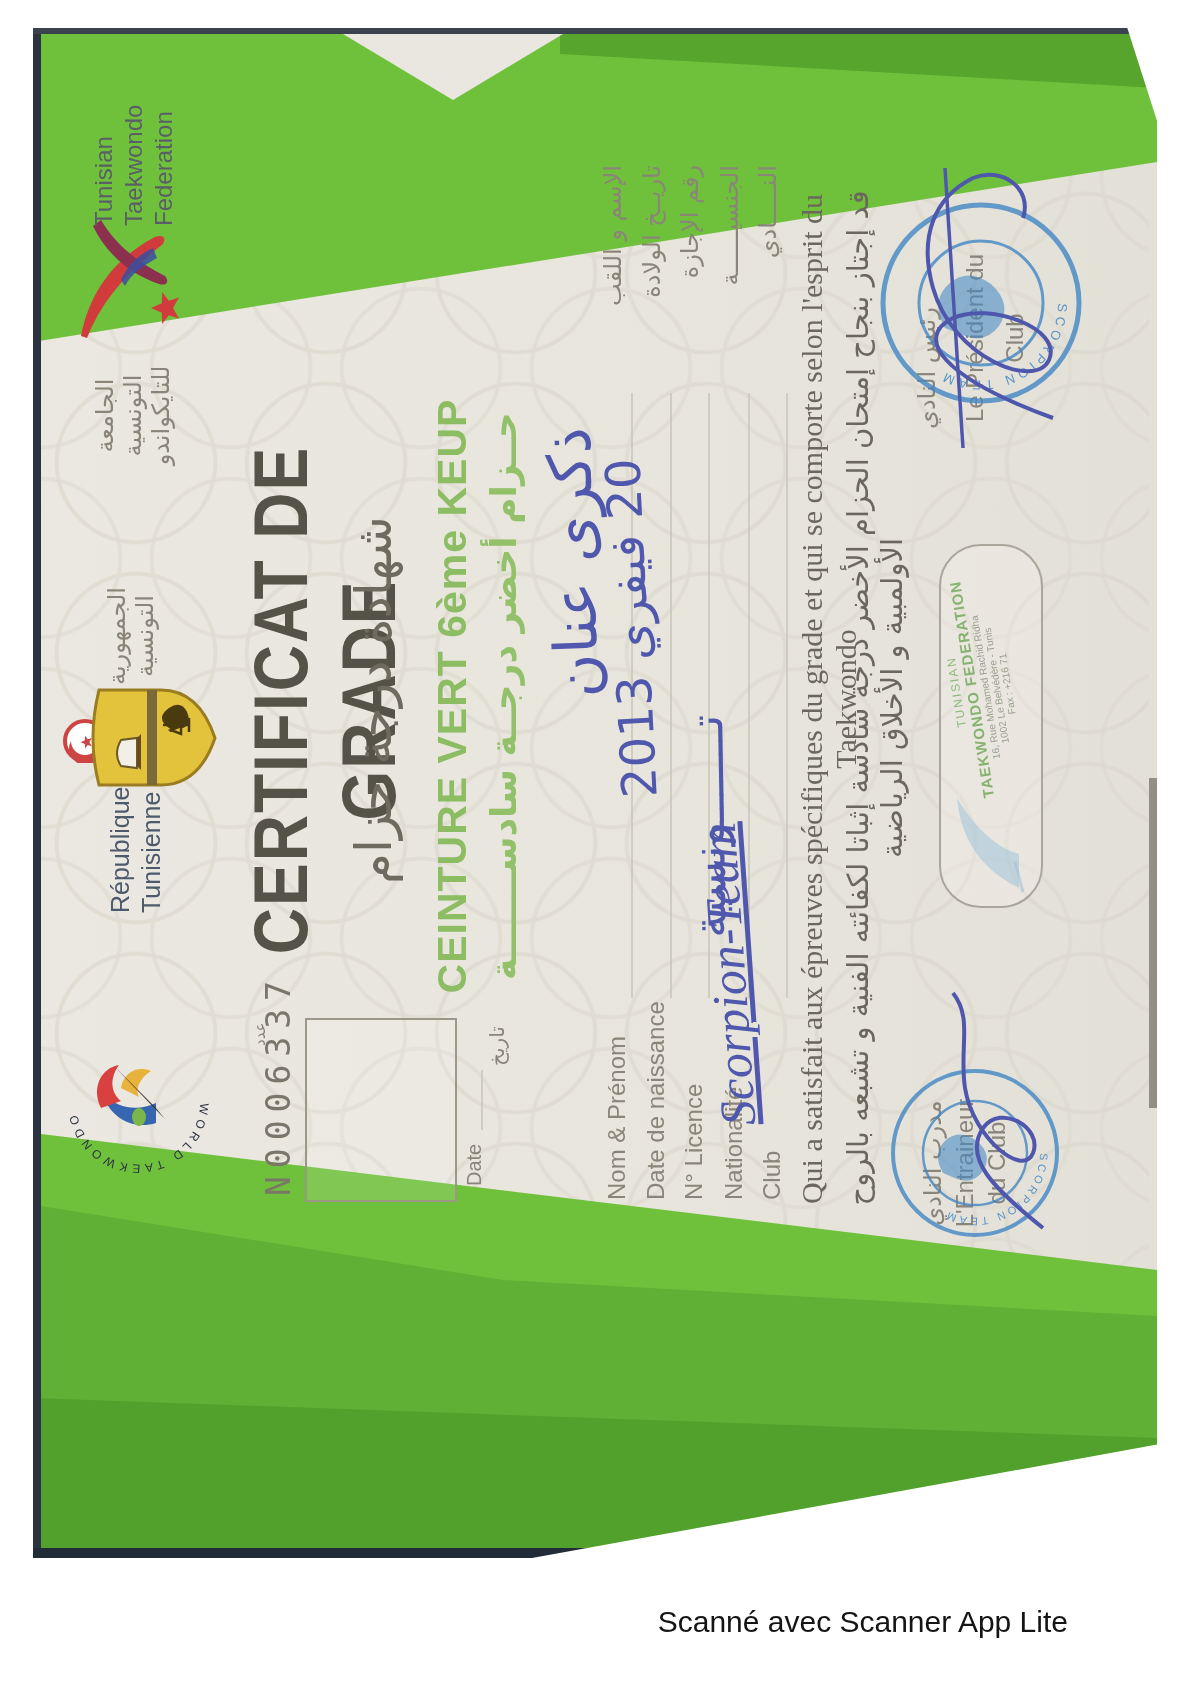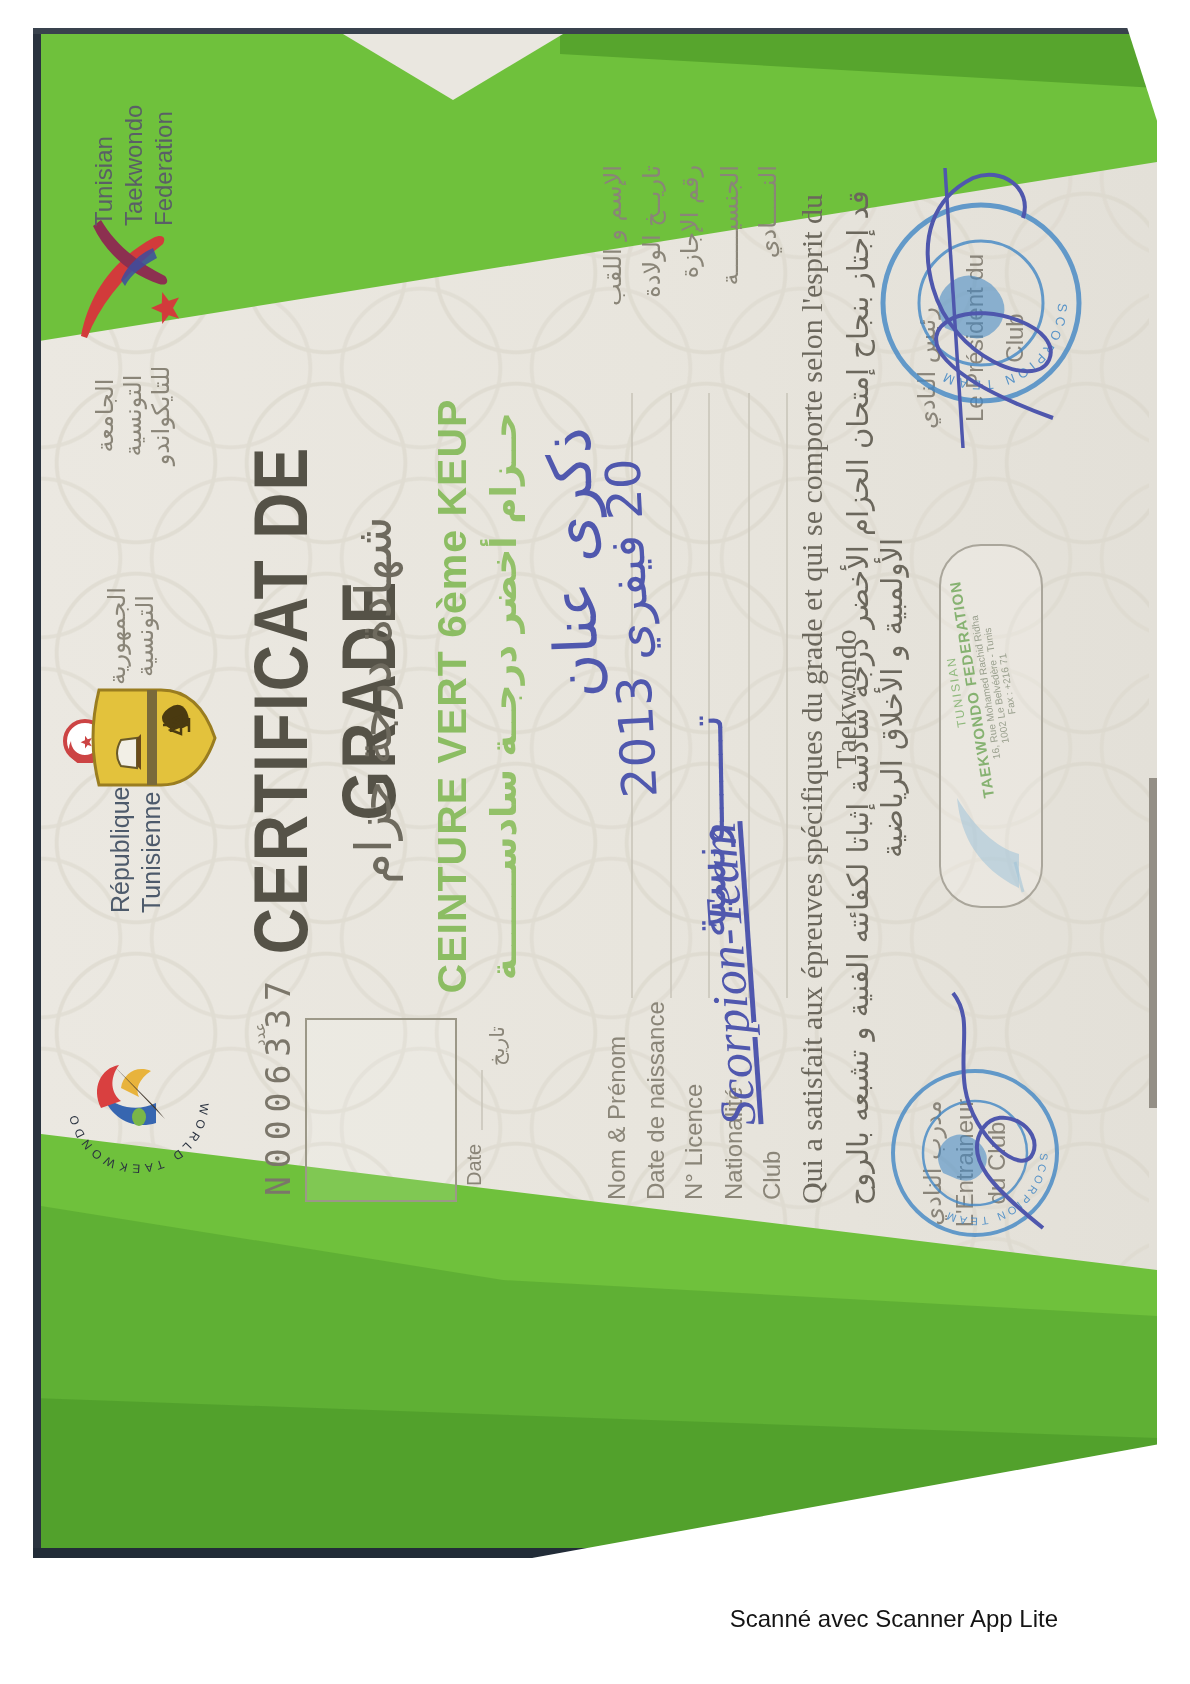--- a/index.html
+++ b/index.html
@@ -64,21 +64,21 @@
   }
   .fedstamp{transform:rotate(-9deg);text-align:center;width:250px;}
   .fedstamp .l1{color:#8fb97c;font-size:12px;letter-spacing:2px;}
   .fedstamp .l2{color:#86b271;font-size:15px;font-weight:bold;letter-spacing:1px;}
   .fedstamp .l3{color:#9aa08e;font-size:10px;}
   
   .cut-tr{left:1108px;top:24px;width:82px;height:200px;background:#fff;
     clip-path:polygon(22% 0,100% 0,100% 100%);}
   .cut-br{left:510px;top:1430px;width:680px;height:142px;background:#fff;
     clip-path:polygon(0 93%,100% 6%,100% 100%,0 100%);}
-  .scan-note{right:132px;top:1605px;color:#141414;font-size:24px;}
+  .scan-note{right:122px;top:1605px;color:#141414;font-size:30px;}
 </style>
 </head>
 <body>
 
 <div id="landscape">
 
   <div class="abs watermark"></div>
 
   <svg class="abs bands" width="1530" height="1124" viewBox="0 0 1530 1124">
 

